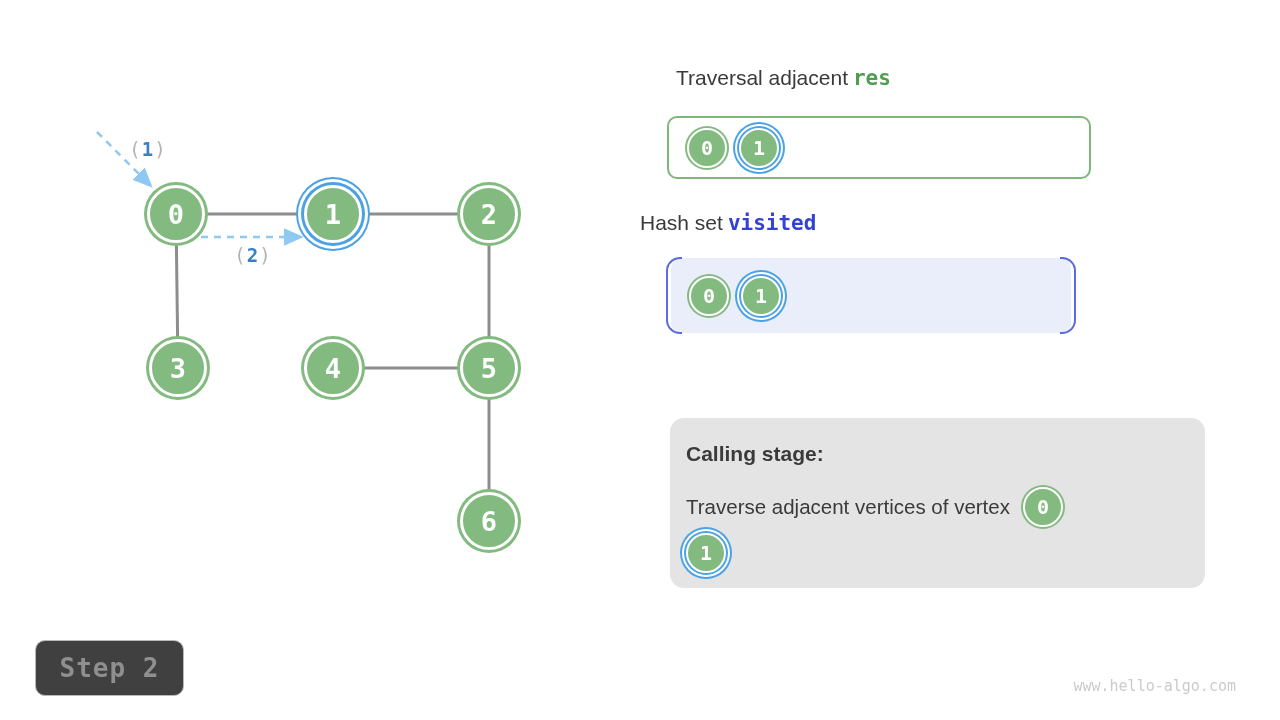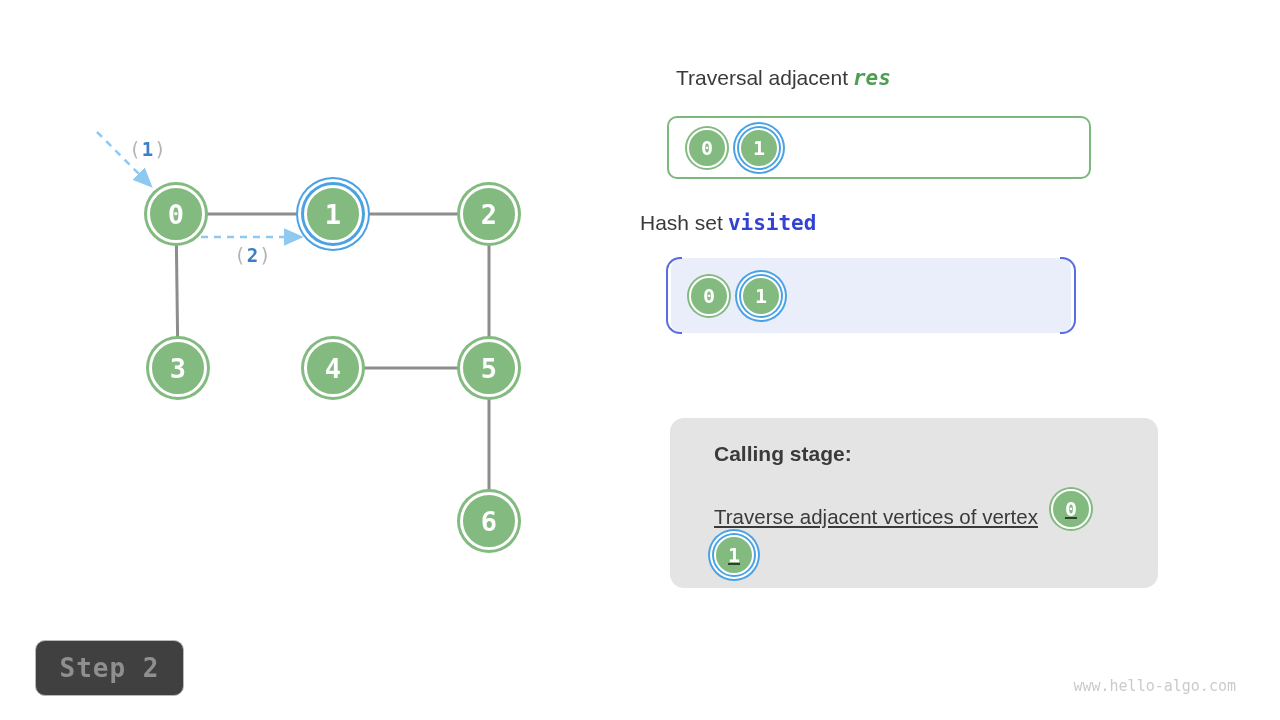--- a/index.html
+++ b/index.html
@@ -51,21 +51,21 @@
   }
 
   
   .panel-title {
     position:absolute; font-size:21px; color:var(--text-dark,#3a3a3a); white-space:nowrap;
   }
   .panel-title .code {
     font-family:"DejaVu Sans Mono", monospace; font-weight:700; margin-left:5px;
   }
   #res-title  { left:676px; top:66px; }
-  #res-title .code { color:var(--res-green,#4d9e51);font-style:italic; }
+  #res-title .code { color:var(--res-green,#4d9e51); }
   #visited-title { left:640px; top:211px; }
   #visited-title .code { color:var(--visited-blue,#3442d4); }
 
   .res-box {
     position:absolute; left:667px; top:116px; width:402px; height:59px;
     background:#ffffff; border:2px solid #7db87b; border-radius:10px;
     display:flex; align-items:center; padding-left:18px; gap:12px;
   }
 
   .visited-box { position:absolute; left:666px; top:257px; width:410px; height:77px; }
@@ -75,28 +75,28 @@
   }
   .bracket { position:absolute; top:0; bottom:0; width:16px; box-sizing:border-box; }
   .bracket.left  { left:0;  border:2.5px solid var(--bracket-blue,#5b6be0); border-right:none; border-radius:14px 0 0 14px; }
   .bracket.right { right:0; border:2.5px solid var(--bracket-blue,#5b6be0); border-left:none;  border-radius:0 14px 14px 0; }
   .visited-items {
     position:absolute; left:0; top:0; right:0; bottom:0;
     display:flex; align-items:center; padding-left:23px; gap:12px;
   }
 
   .calling-box {
-    position:absolute; left:670px; top:418px; width:488px; height:170px;
+    position:absolute; left:670px; top:418px; width:535px; height:170px;
     background:var(--calling-bg,#e4e4e4); border-radius:14px;
-    box-sizing:border-box; padding:24px 0 0 44px; color:var(--text-dark,#3a3a3a);
+    box-sizing:border-box; padding:24px 0 0 16px; color:var(--text-dark,#3a3a3a);
   }
   .calling-title { font-weight:700; font-size:21px; margin:0 0 19px 0; }
   .calling-line {
-    display:flex; align-items:flex-end; gap:13px; height:44px; margin-bottom:2px;
-    font-size:20.5px; white-space:nowrap;text-decoration:underline;
+    display:flex; align-items:center; gap:13px; height:44px; margin-bottom:2px;
+    font-size:20.5px; white-space:nowrap;
   }
 
   
   .step-badge {
     position:absolute; left:35px; top:640px; width:147px; height:54px;
     background:#404040; border:1.5px solid #b9b9b9; border-radius:10px;
     display:flex; align-items:center; justify-content:center;
     font-family:"DejaVu Sans Mono", monospace; font-weight:700; font-size:26px;
     color:var(--step-text,#8f8f8f); letter-spacing:1px;
   }

